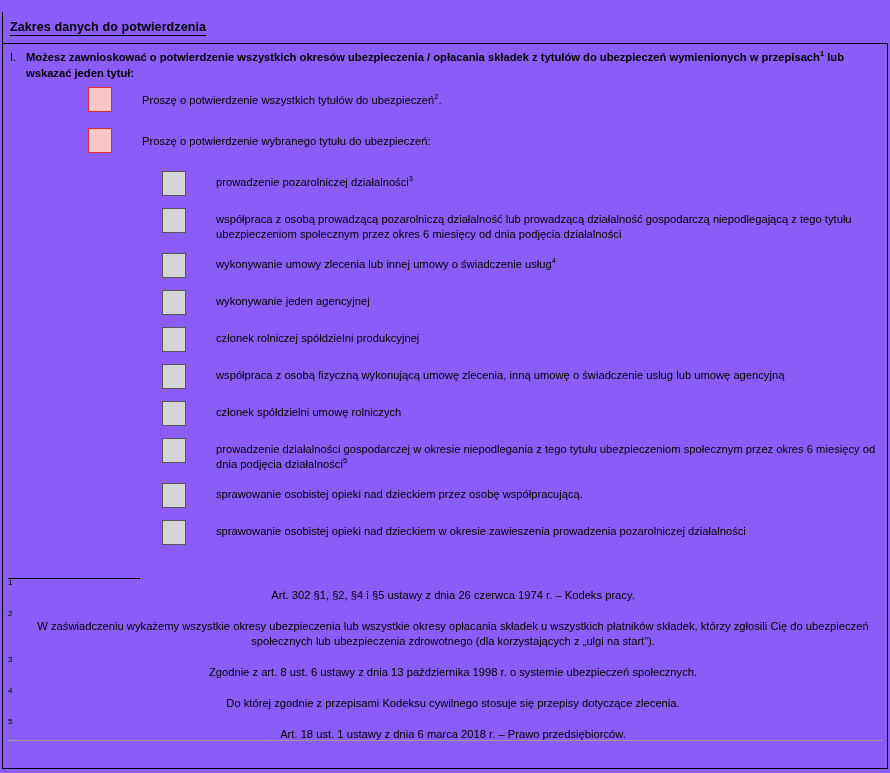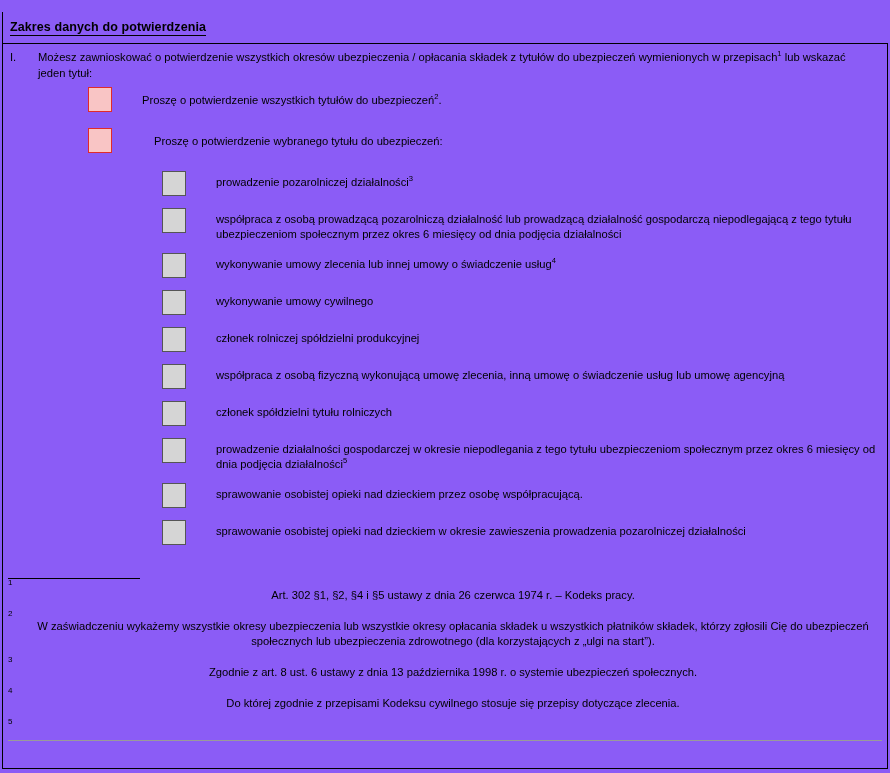--- a/index.html
+++ b/index.html
@@ -86,32 +86,33 @@
     line-height: 15.5px;
   }
   .intro .numeral {
     position: absolute;
     left: 0;
     top: 0;
     width: 16px;
   }
   .intro .intro-text {
     display: block;
-    margin-left: 28px;
+    margin-left: 16px;
+    font-weight: bold;
   }
 
   
   .red-opt {
     position: absolute;
     left: 88px;
     display: flex;
     align-items: flex-start;
   }
   .red-opt.o1 { top: 87px; }
-  .red-opt.o2 { top: 128px; gap: 12px; }
+  .red-opt.o2 { top: 128px; }
   .cb-red {
     width: 24px;
     height: 25px;
     box-sizing: border-box;
     background: #f9c5c5;
     border: 1.6px solid #e02b2b;
     flex: 0 0 auto;
   }
   .red-opt .lbl {
     font-size: 11.2px;
@@ -227,36 +228,36 @@
       <span class="lbl">współpraca z osobą prowadzącą pozarolniczą działalność lub prowadzącą działalność gospodarczą niepodlegającą z tego tytułu ubezpieczeniom społecznym przez okres 6 miesięcy od dnia podjęcia działalności</span>
     </div>
 
     <div class="opt-row">
       <span class="cb-grey"></span>
       <span class="lbl"><span>wykonywanie umowy zlecenia lub innej umowy o świadczenie usług</span><sup>4</sup></span>
     </div>
 
     <div class="opt-row">
       <span class="cb-grey"></span>
-      <span class="lbl">wykonywanie umowy cywilnego</span>
+      <span class="lbl">wykonywanie jeden agencyjnej</span>
     </div>
 
     <div class="opt-row">
       <span class="cb-grey"></span>
       <span class="lbl">członek rolniczej spółdzielni produkcyjnej</span>
     </div>
 
     <div class="opt-row">
       <span class="cb-grey"></span>
       <span class="lbl">współpraca z osobą fizyczną wykonującą umowę zlecenia, inną umowę o świadczenie usług lub umowę agencyjną</span>
     </div>
 
     <div class="opt-row">
       <span class="cb-grey"></span>
-      <span class="lbl">członek spółdzielni tytułu rolniczych</span>
+      <span class="lbl">członek spółdzielni umowę rolniczych</span>
     </div>
 
     <div class="opt-row">
       <span class="cb-grey"></span>
       <span class="lbl"><span>prowadzenie działalności gospodarczej w okresie niepodlegania z tego tytułu ubezpieczeniom społecznym przez okres 6 miesięcy od dnia podjęcia działalności</span><sup>5</sup></span>
     </div>
 
     <div class="opt-row">
       <span class="cb-grey"></span>
       <span class="lbl">sprawowanie osobistej opieki nad dzieckiem przez osobę współpracującą.</span>
@@ -283,18 +284,19 @@
     <div class="fn">
       <span class="fn-mark">3</span>
       <span class="fn-body">Zgodnie z art. 8 ust. 6 ustawy z dnia 13 października 1998 r. o systemie ubezpieczeń społecznych.</span>
     </div>
     <div class="fn">
       <span class="fn-mark">4</span>
       <span class="fn-body">Do której zgodnie z przepisami Kodeksu cywilnego stosuje się przepisy dotyczące zlecenia.</span>
     </div>
     <div class="fn">
       <span class="fn-mark">5</span>
+      <span class="fn-body">Art. 18 ust. 1 ustawy z dnia 6 marca 2018 r. – Prawo przedsiębiorców.</span>
     </div>
   </div>
 
   <div class="footer-rule"></div>
 
 </div>
 
 </body></html>

